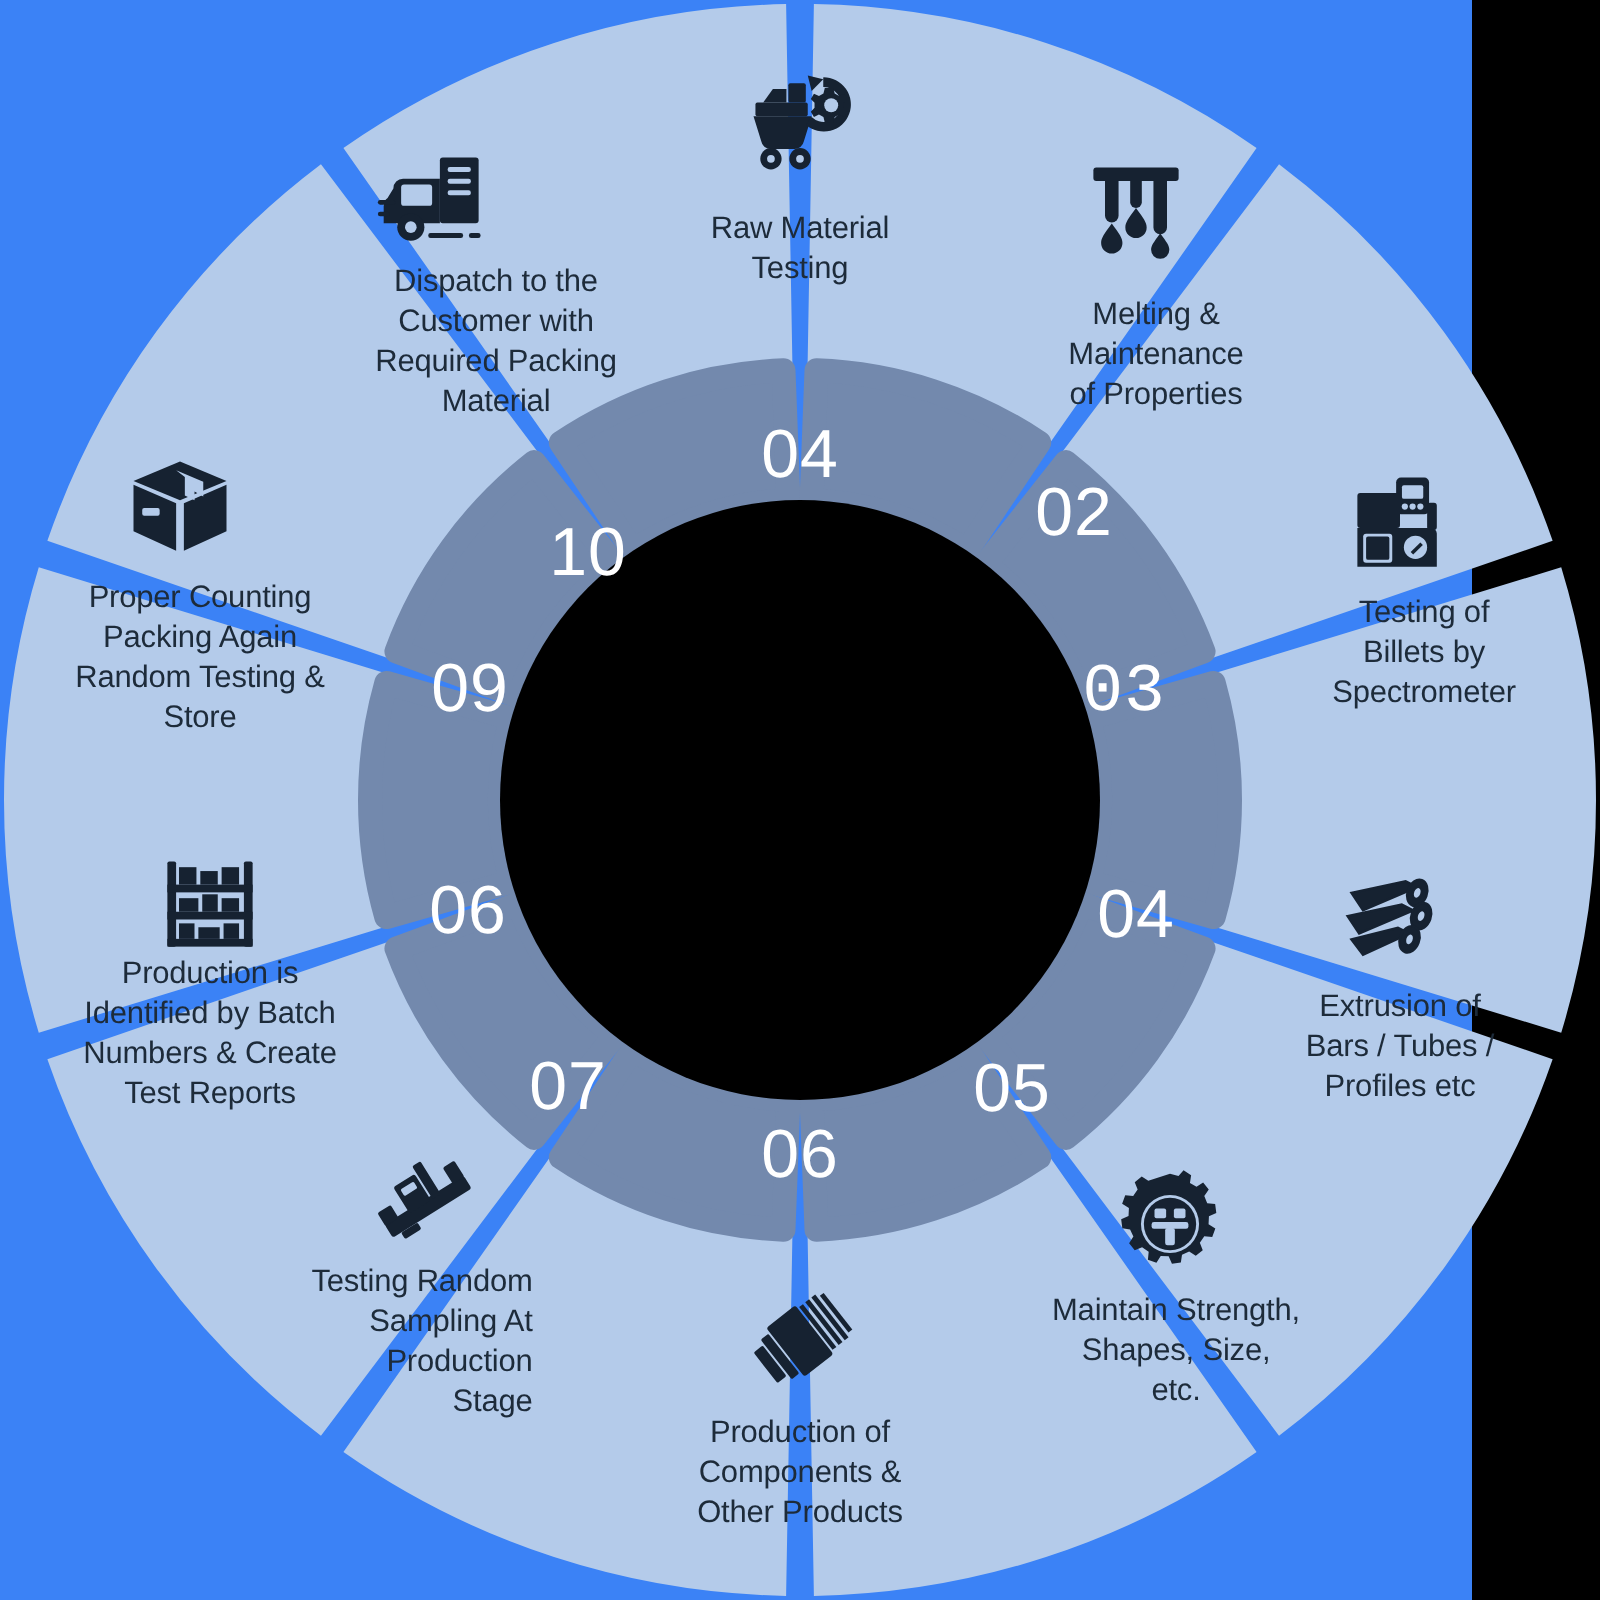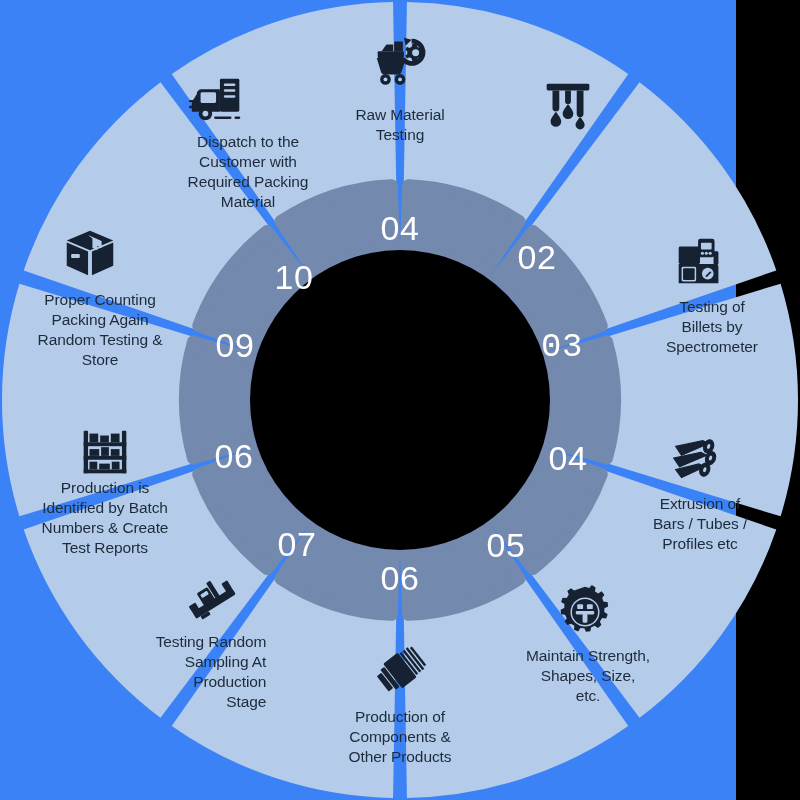--- a/index.html
+++ b/index.html
@@ -258,20 +258,23 @@
       <rect x="2" y="28" width="9" height="2.4" rx="1.2"></rect>
       <rect x="2" y="34" width="6" height="2.4" rx="1.2"></rect>
   </g>
         </svg>
       </div>
     </div>
 
   <div class="overlay" id="labels-layer">
       <div class="seg-label" style="left: 400px; top: 125px;">Raw Material
 Testing</div>
+      <div class="seg-label" style="left: 578px; top: 178px;">Melting &amp;
+Maintenance
+of Properties</div>
       <div class="seg-label" style="left: 712px; top: 327px;">Testing of
 Billets by
 Spectrometer</div>
       <div class="seg-label" style="left: 700px; top: 524px;">Extrusion of
 Bars / Tubes /
 Profiles etc</div>
       <div class="seg-label" style="left: 400px; top: 737px;">Production of
 Components &amp;
 Other Products</div>
       <div class="seg-label" style="left: 588px; top: 676px;">Maintain Strength,
@@ -295,19 +298,19 @@
 Material</div>
     </div>
 
   <div class="overlay" id="numbers-layer">
       <div class="num-label" style="left: 400px; top: 228px;">04</div>
       <div class="num-label" style="left: 524px; top: 257px; margin-left: 13px;">02</div>
       <div class="num-label" style="left: 562px; top: 347px; font-family: Liberation Mono, monospace;">03</div>
       <div class="num-label" style="left: 568px; top: 458px;">04</div>
       <div class="num-label" style="left: 506px; top: 545px;">05</div>
       <div class="num-label" style="left: 400px; top: 578px;">06</div>
-      <div class="num-label" style="left: 297px; top: 544px;">07</div>
+      <div class="num-label" style="left: 284px; top: 544px;">07</div>
       <div class="num-label" style="left: 234px; top: 456px;">06</div>
       <div class="num-label" style="left: 235px; top: 345px;">09</div>
       <div class="num-label" style="left: 294px; top: 256px; margin-top: 21px;">10</div>
     </div>
 
 </div>
 
 </body></html>

